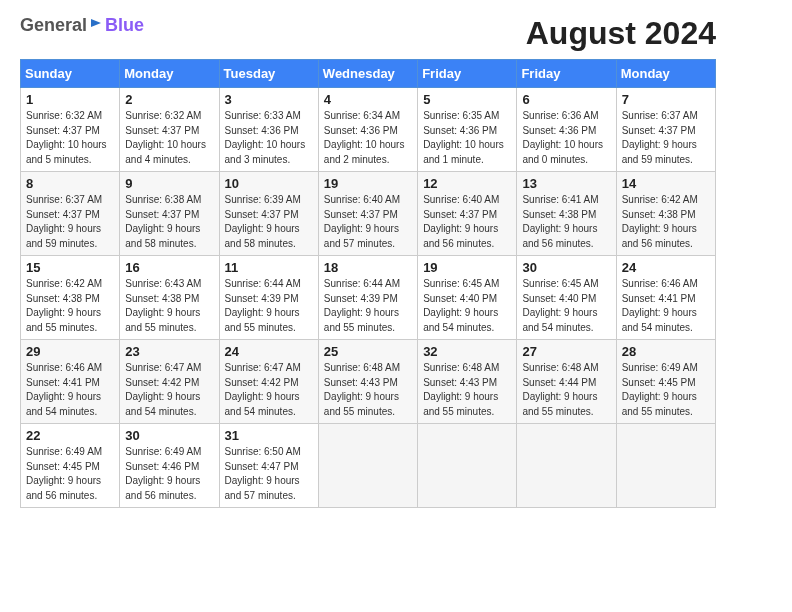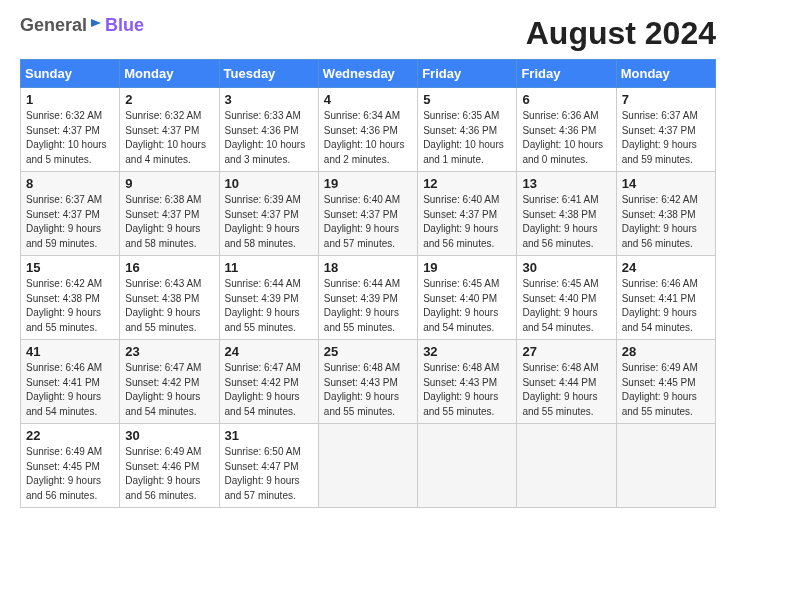--- a/index.html
+++ b/index.html
@@ -172,21 +172,21 @@
           <td><span class="day-number">18</span>
 <span class="day-info">Sunrise: 6:44 AM<br>Sunset: 4:39 PM<br>Daylight: 9 hours and 55 minutes.</span></td>
           <td><span class="day-number">19</span>
 <span class="day-info">Sunrise: 6:45 AM<br>Sunset: 4:40 PM<br>Daylight: 9 hours and 54 minutes.</span></td>
           <td><span class="day-number">30</span>
 <span class="day-info">Sunrise: 6:45 AM<br>Sunset: 4:40 PM<br>Daylight: 9 hours and 54 minutes.</span></td>
           <td><span class="day-number">24</span>
 <span class="day-info">Sunrise: 6:46 AM<br>Sunset: 4:41 PM<br>Daylight: 9 hours and 54 minutes.</span></td>
         </tr>
         <tr>
-          <td><span class="day-number">41</span>
+          <td><span class="day-number">29</span>
 <span class="day-info">Sunrise: 6:46 AM<br>Sunset: 4:41 PM<br>Daylight: 9 hours and 54 minutes.</span></td>
           <td><span class="day-number">23</span>
 <span class="day-info">Sunrise: 6:47 AM<br>Sunset: 4:42 PM<br>Daylight: 9 hours and 54 minutes.</span></td>
           <td><span class="day-number">24</span>
 <span class="day-info">Sunrise: 6:47 AM<br>Sunset: 4:42 PM<br>Daylight: 9 hours and 54 minutes.</span></td>
           <td><span class="day-number">25</span>
 <span class="day-info">Sunrise: 6:48 AM<br>Sunset: 4:43 PM<br>Daylight: 9 hours and 55 minutes.</span></td>
           <td><span class="day-number">32</span>
 <span class="day-info">Sunrise: 6:48 AM<br>Sunset: 4:43 PM<br>Daylight: 9 hours and 55 minutes.</span></td>
           <td><span class="day-number">27</span>

